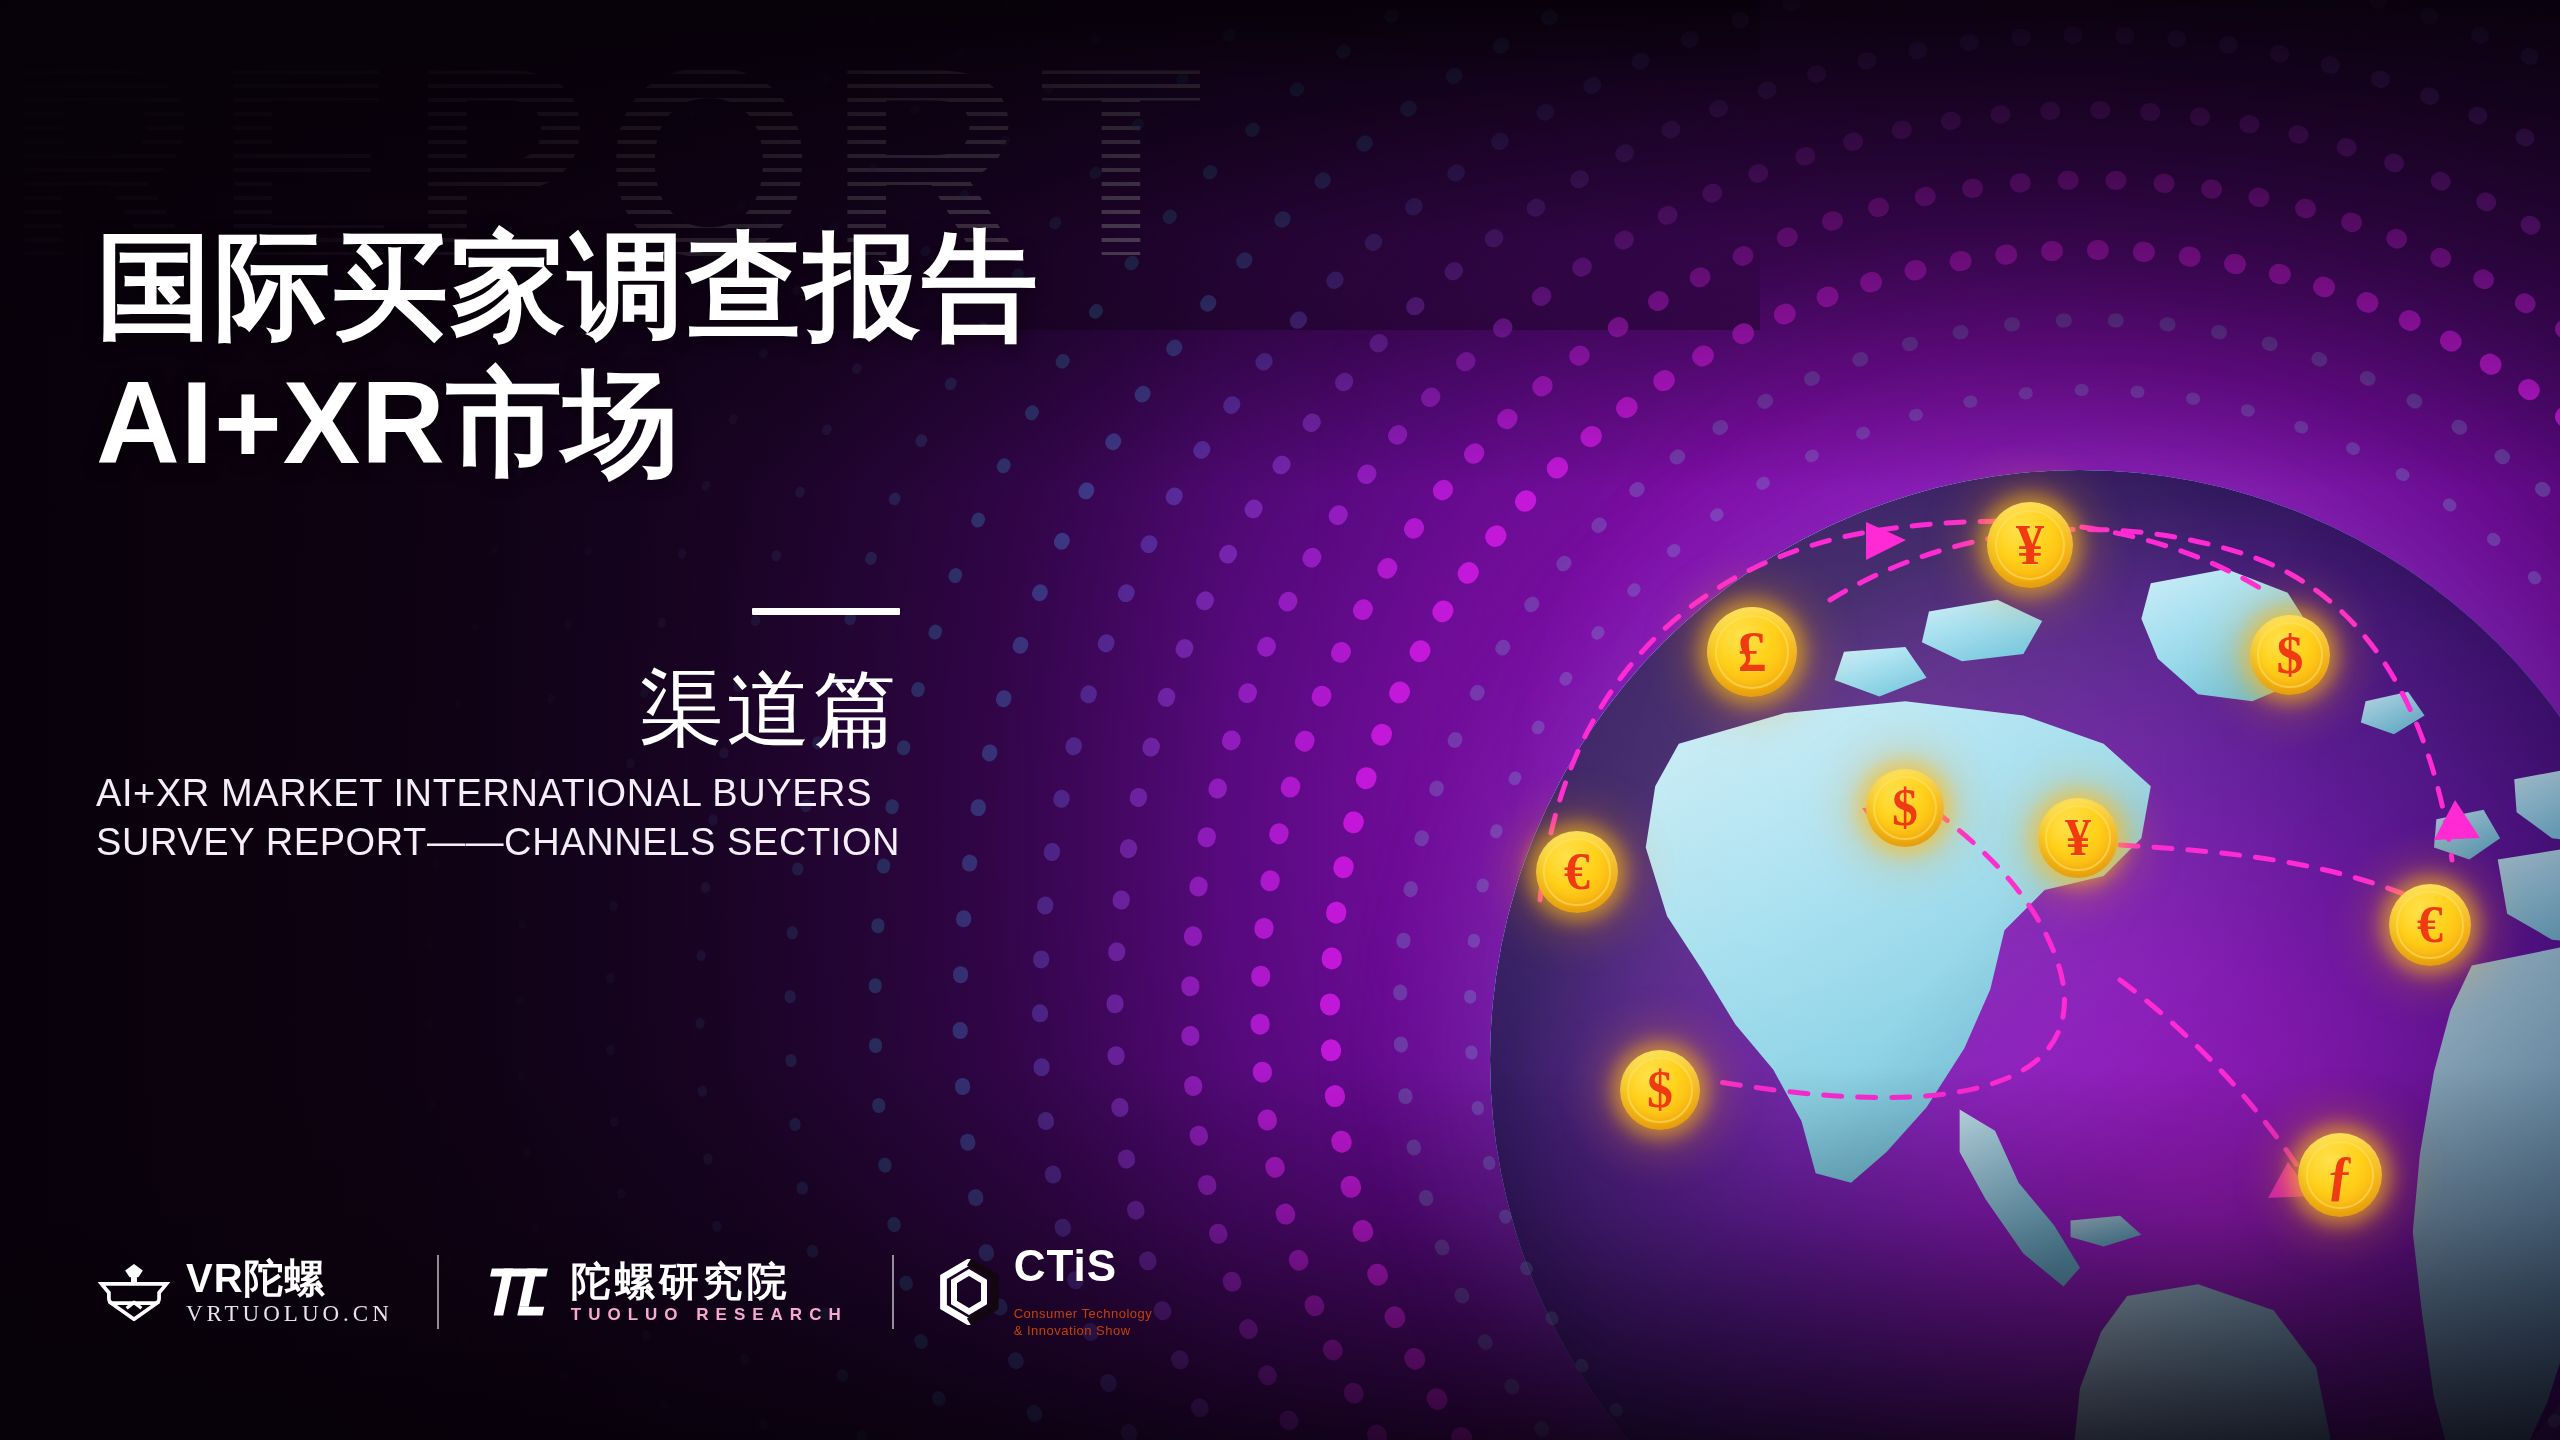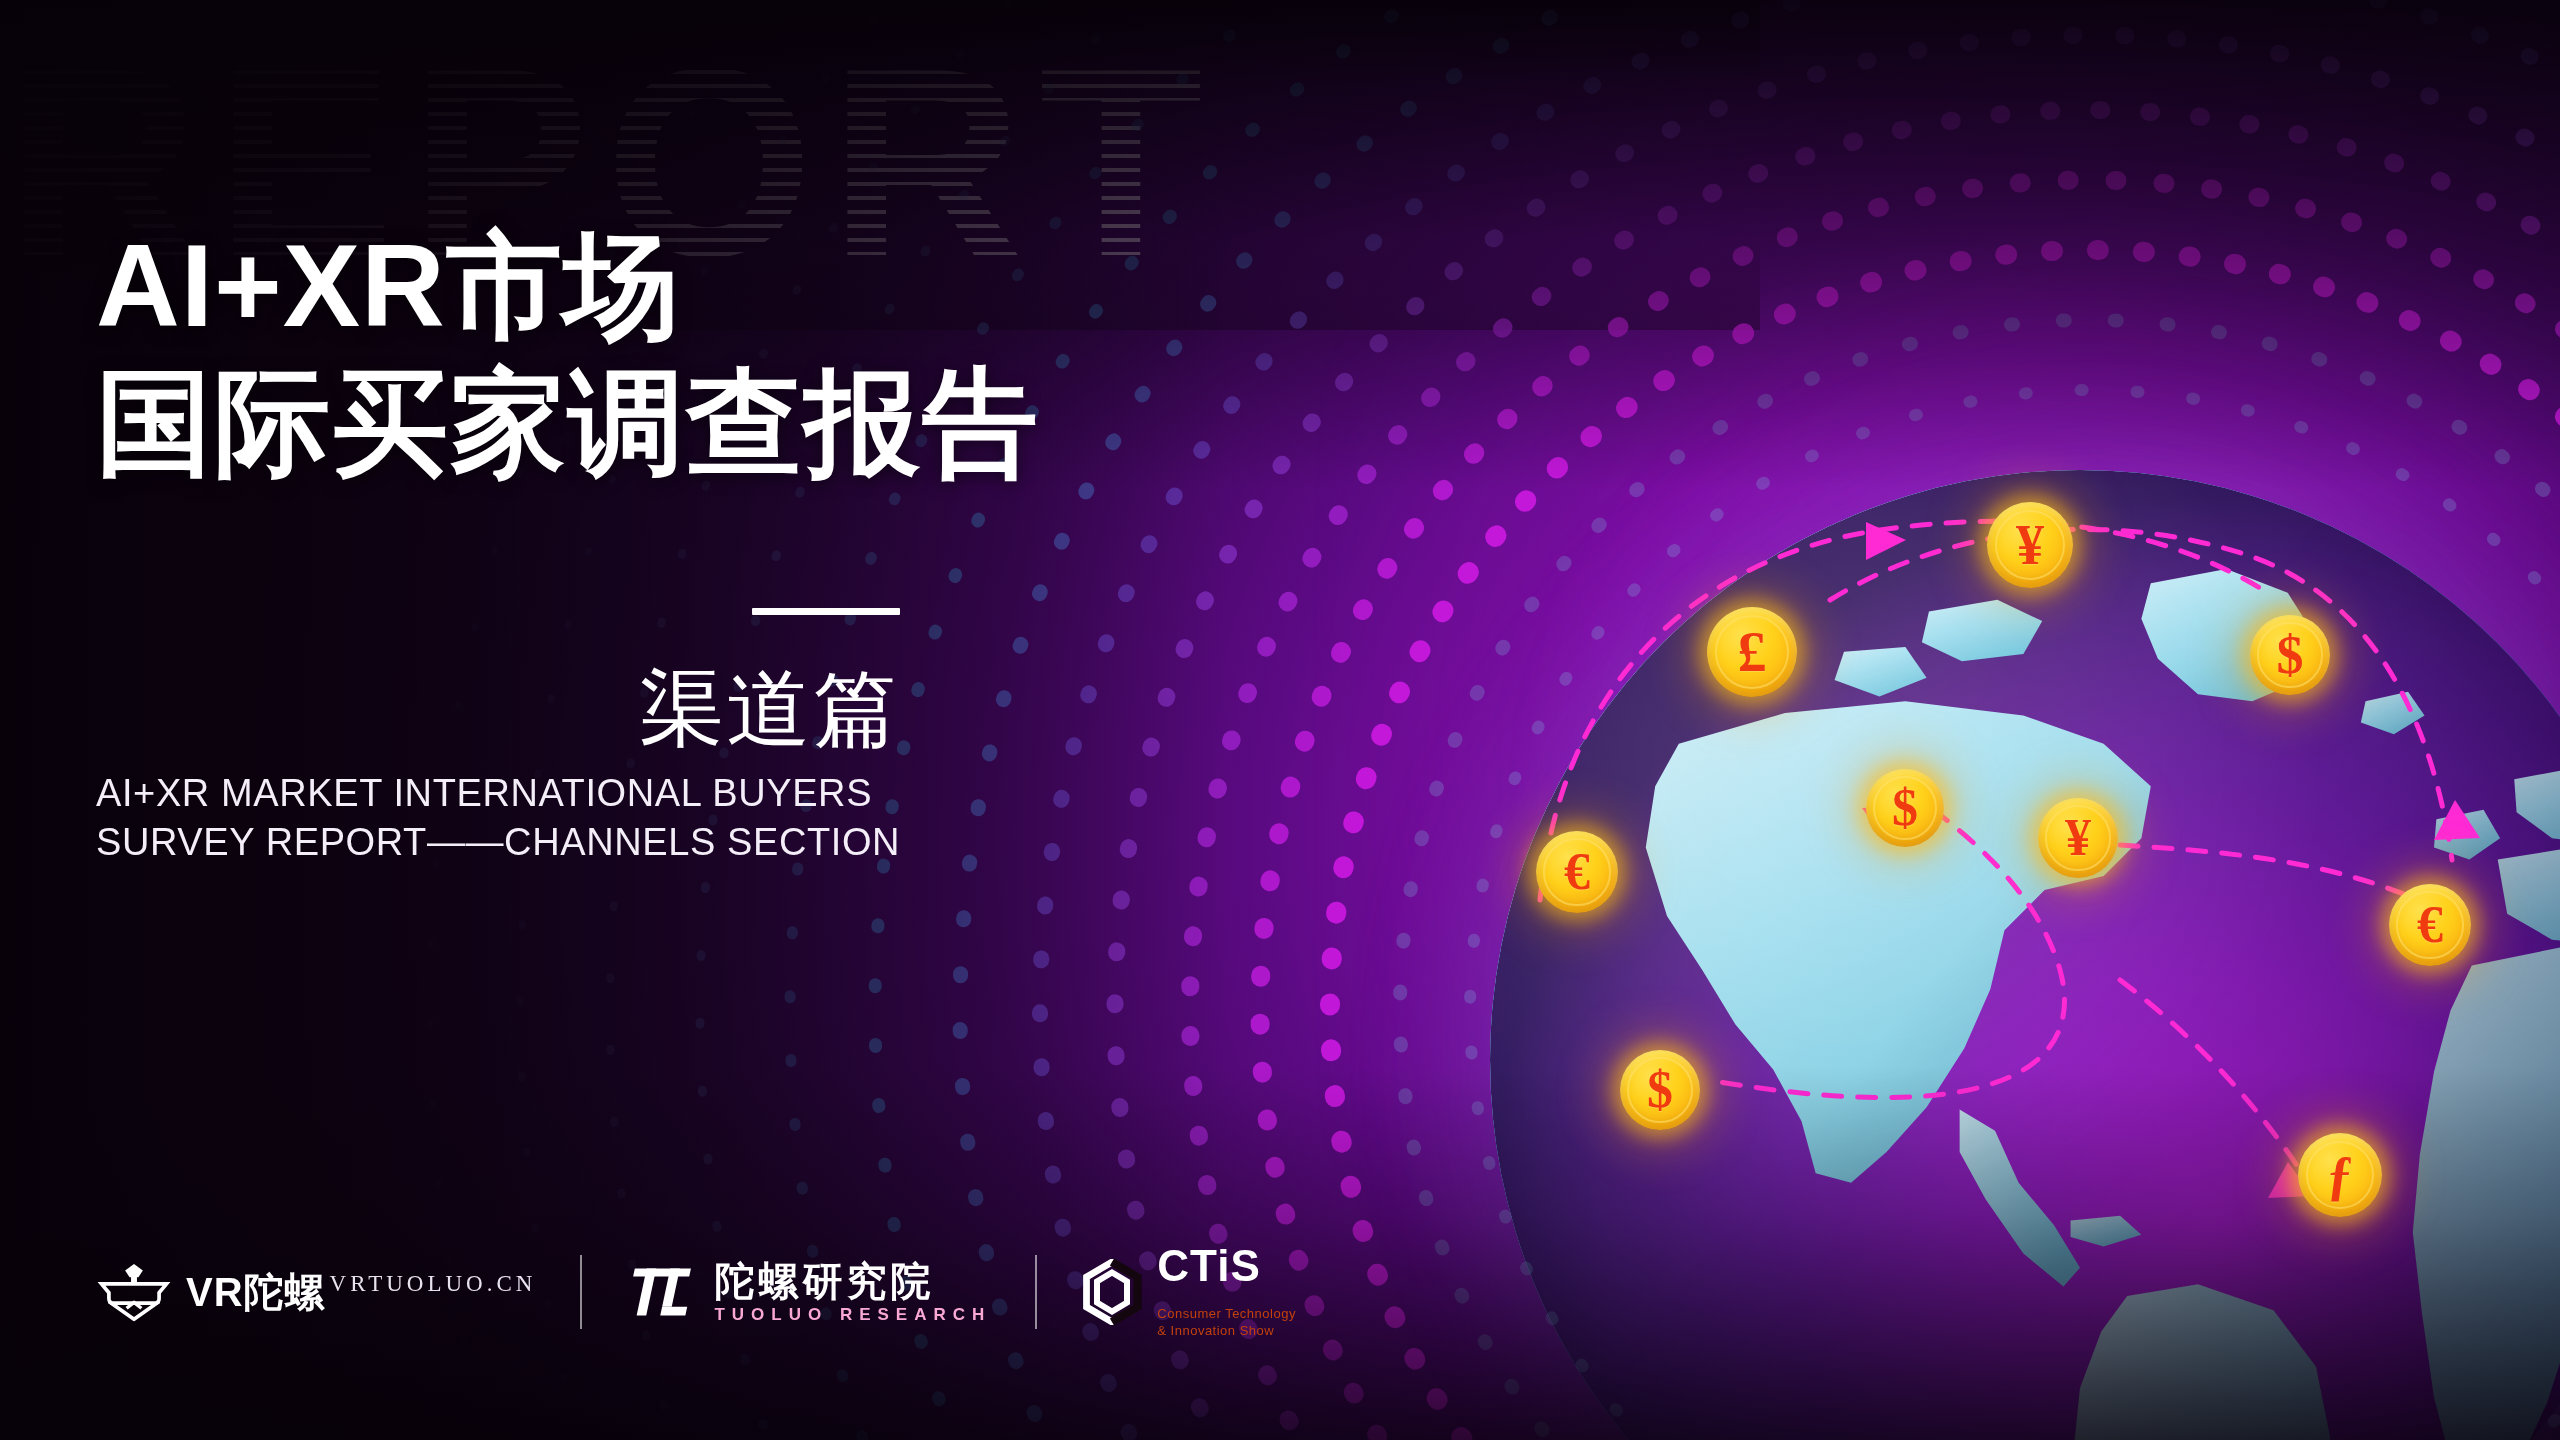--- a/index.html
+++ b/index.html
@@ -171,21 +171,21 @@
   .logobar{
     position:absolute;left:96px;bottom:100px;
     display:flex;align-items:center;gap:0;
   }
   .logo-item{display:flex;align-items:center;gap:14px;}
   .divider{
     width:2px;height:74px;background:rgba(255,255,255,.55);
     margin:0 44px;
   }
   .vr-mark{width:76px;height:62px;}
-  .vr-text{display:flex;flex-direction:row;gap:4px;justify-content:flex-end;}
+  .vr-text{display:flex;flex-direction:column;gap:4px;justify-content:flex-end;}
   .vr-top{
     font-size:40px;font-weight:700;color:#fff;letter-spacing:1px;line-height:1;
     white-space:nowrap;
   }
   .vr-bot{
     font-size:23px;color:#e8e2ee;letter-spacing:4px;line-height:1;
     font-family:"Liberation Serif","DejaVu Serif",serif;
     white-space:nowrap;
   }
   .tl-mark{width:74px;height:62px;}
@@ -353,22 +353,22 @@
       </div>
       <div class="coin" style="left: 1620px; top: 1050px; width: 80px; height: 80px; font-size: 52px;">
         <span>$</span>
       </div>
       <div class="coin" style="left: 2298px; top: 1133px; width: 84px; height: 84px; font-size: 54px;">
         <span>ƒ</span>
       </div>
     </div>
 
   <div class="headline">
+    <div class="h-line l2">国际买家调查报告</div>
     <div class="h-line l1">AI+XR市场</div>
-    <div class="h-line l2">国际买家调查报告</div>
   </div>
 
   <div class="subrow">
     <div class="dash"></div>
     <div class="sub-cn">渠道篇</div>
     <div class="sub-en">
       <div>AI+XR MARKET INTERNATIONAL BUYERS</div>
       <div>SURVEY REPORT——CHANNELS SECTION</div>
     </div>
   </div>

